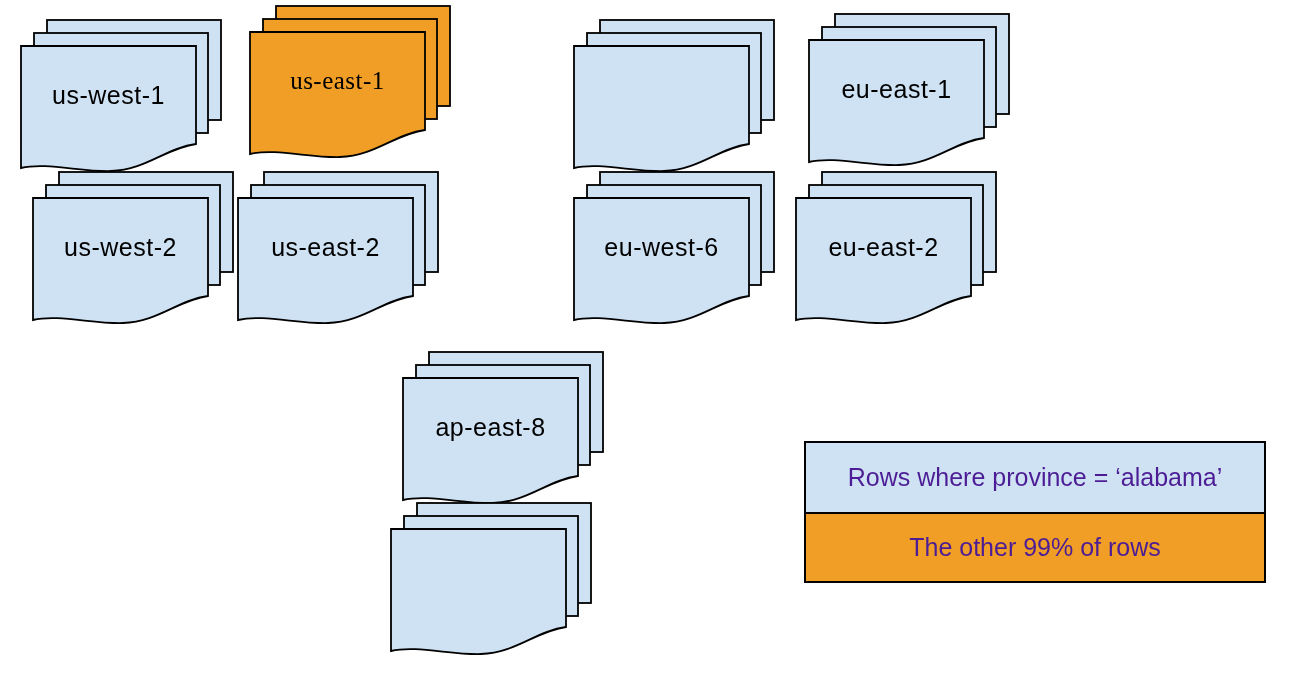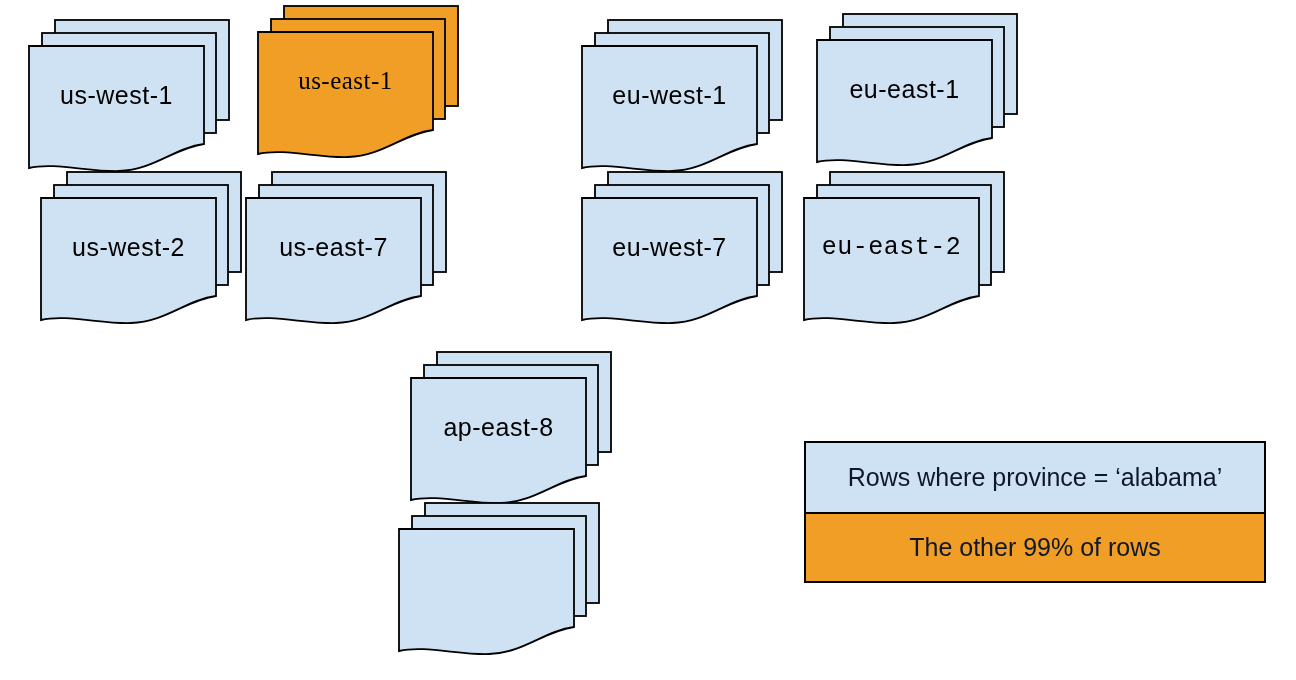--- a/index.html
+++ b/index.html
@@ -11,21 +11,20 @@
     position: relative;
     width: 1296px;
     height: 680px;
     background: #ffffff;
     overflow: hidden;
   }
   .stack {
     position: absolute;
     width: 202px;
     height: 154px;
-    margin-left: 8px;
   }
   .stack svg {
     position: absolute;
     left: 0;
     top: 0;
     display: block;
   }
   .sheet {
     fill: var(--fill, #cfe2f3);
     stroke: var(--stroke, #000000);
@@ -55,21 +54,21 @@
     border: 2px solid var(--stroke, #000000);
     box-sizing: border-box;
   }
   .legend-row {
     height: 50%;
     display: flex;
     align-items: center;
     justify-content: center;
     box-sizing: border-box;
     font-size: 25px;
-    color: #0f172a;
+    color: #4c1d95;
     white-space: nowrap;
   }
   .legend-row + .legend-row {
     border-top: 2px solid var(--stroke, #000000);
   }
 </style>
 </head>
 <body>
 
 <div id="canvas" style="background: rgb(255, 255, 255);">
@@ -91,21 +90,20 @@
     </svg>
     <div class="stack-label">us-east-1</div>
   </div>
 
   <div class="stack" style="left: 573px; top: 19px; --fill: #cfe2f3;">
     <svg width="202" height="154" viewBox="0 0 202 154">
       <rect class="sheet" x="27" y="1" width="174" height="100"></rect>
       <rect class="sheet" x="14" y="14" width="174" height="100"></rect>
       <path class="sheet" d="M1,27 H176 V125 C146,129 126,151 91,152 C61,153 26,143 1,149 Z"></path>
     </svg>
-    <div class="stack-label">eu-west-1</div>
   </div>
 
   <div class="stack" style="left: 808px; top: 13px; --fill: #cfe2f3;">
     <svg width="202" height="154" viewBox="0 0 202 154">
       <rect class="sheet" x="27" y="1" width="174" height="100"></rect>
       <rect class="sheet" x="14" y="14" width="174" height="100"></rect>
       <path class="sheet" d="M1,27 H176 V125 C146,129 126,151 91,152 C61,153 26,143 1,149 Z"></path>
     </svg>
     <div class="stack-label">eu-east-1</div>
   </div>
@@ -118,33 +116,33 @@
     </svg>
     <div class="stack-label">us-west-2</div>
   </div>
 
   <div class="stack" style="left: 237px; top: 171px; --fill: #cfe2f3;">
     <svg width="202" height="154" viewBox="0 0 202 154">
       <rect class="sheet" x="27" y="1" width="174" height="100"></rect>
       <rect class="sheet" x="14" y="14" width="174" height="100"></rect>
       <path class="sheet" d="M1,27 H176 V125 C146,129 126,151 91,152 C61,153 26,143 1,149 Z"></path>
     </svg>
-    <div class="stack-label">us-east-7</div>
+    <div class="stack-label">us-east-2</div>
   </div>
 
   <div class="stack" style="left: 573px; top: 171px; --fill: #cfe2f3;">
     <svg width="202" height="154" viewBox="0 0 202 154">
       <rect class="sheet" x="27" y="1" width="174" height="100"></rect>
       <rect class="sheet" x="14" y="14" width="174" height="100"></rect>
       <path class="sheet" d="M1,27 H176 V125 C146,129 126,151 91,152 C61,153 26,143 1,149 Z"></path>
     </svg>
-    <div class="stack-label">eu-west-7</div>
+    <div class="stack-label">eu-west-6</div>
   </div>
 
-  <div class="stack" style="left: 795px; top: 171px; font-family: Liberation Mono, monospace; --fill: #cfe2f3;">
+  <div class="stack" style="left: 795px; top: 171px; --fill: #cfe2f3;">
     <svg width="202" height="154" viewBox="0 0 202 154">
       <rect class="sheet" x="27" y="1" width="174" height="100"></rect>
       <rect class="sheet" x="14" y="14" width="174" height="100"></rect>
       <path class="sheet" d="M1,27 H176 V125 C146,129 126,151 91,152 C61,153 26,143 1,149 Z"></path>
     </svg>
     <div class="stack-label">eu-east-2</div>
   </div>
 
   <div class="stack" style="left: 402px; top: 351px; --fill: #cfe2f3;">
     <svg width="202" height="154" viewBox="0 0 202 154">

